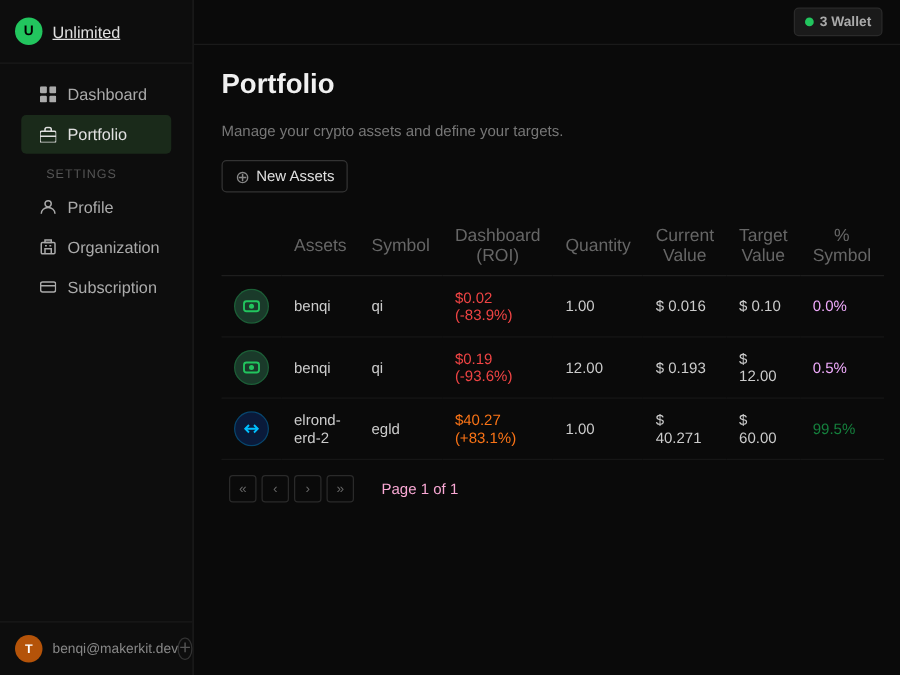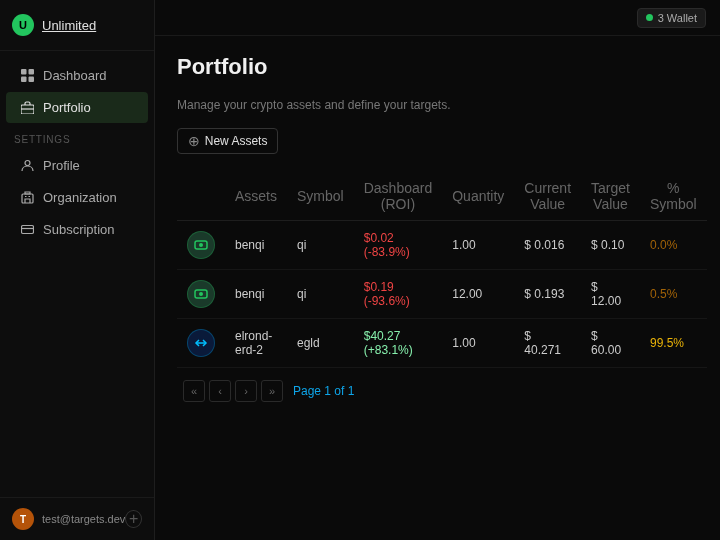--- a/index.html
+++ b/index.html
@@ -48,21 +48,21 @@
     }
 
     .sidebar-logo-text {
       color: #e0e0e0;
       font-size: 13px;
       font-weight: 500;
       text-decoration: underline;
     }
 
     .sidebar-nav {
-      padding: 8px 0;
+      padding: 8px 11px;
       flex: 1;
     }
 
     .sidebar-item {
       display: flex;
       align-items: center;
       gap: 9px;
       padding: 8px 14px;
       cursor: pointer;
       border-radius: 4px;
@@ -85,20 +85,21 @@
       flex-shrink: 0;
       font-size: 13px;
     }
 
     .settings-label {
       padding: 10px 14px 4px;
       font-size: 10px;
       color: #555;
       letter-spacing: 0.08em;
       text-transform: uppercase;
+      margin-left: 12px;
     }
 
     .sidebar-bottom {
       padding: 10px 12px;
       border-top: 1px solid #1a1a1a;
       display: flex;
       align-items: center;
       justify-content: space-between;
     }
 
@@ -144,25 +145,25 @@
     .main {
       flex: 1;
       display: flex;
       flex-direction: column;
       height: 540px;
       overflow: hidden;
     }
 
     .top-bar {
       display: flex;
-      align-items: center;
       justify-content: flex-end;
       padding: 6px 14px;
       border-bottom: 1px solid #1a1a1a;
       min-height: 36px;
+      font-weight: bold;
     }
 
     .wallet-badge {
       display: flex;
       align-items: center;
       gap: 5px;
       font-size: 11px;
       color: #aaa;
       background: #1a1a1a;
       padding: 3px 8px;
@@ -258,30 +259,30 @@
       color: #00bfff;
       border-color: #00bfff44;
       font-size: 14px;
     }
 
     .negative-roi {
       color: #ef4444;
     }
 
     .positive-roi {
-      color: #86efac;
+      color: #f97316;
     }
 
     .wallet-pct {
-      color: #a16207;
+      color: #f0abfc;
       font-size: 12px;
     }
 
     .wallet-pct.high {
-      color: #eab308;
+      color: #15803d;
     }
 
     
     .pagination {
       display: flex;
       align-items: center;
       gap: 4px;
       padding: 12px 6px 0;
     }
 
@@ -294,22 +295,22 @@
       border: 1px solid #2a2a2a;
       background: transparent;
       color: #666;
       border-radius: 3px;
       cursor: pointer;
       font-size: 11px;
     }
 
     .page-info {
       font-size: 12px;
-      color: #0ea5e9;
-      margin-left: 6px;
+      color: #f9a8d4;
+      margin-left: 18px;
     }
   </style>
 </head>
 <body>
 
 <aside class="sidebar">
   <div class="sidebar-logo">
     <div class="logo-icon">
       <span>U</span>
     </div>
@@ -371,21 +372,21 @@
       </span>
       <span>Subscription</span>
     </div>
   </nav>
 
   <div class="sidebar-bottom">
     <div class="sidebar-user">
       <div class="user-avatar">
         <span>T</span>
       </div>
-      <span class="user-email">test@targets.dev</span>
+      <span class="user-email">benqi@makerkit.dev</span>
     </div>
     <div class="add-icon-btn">+</div>
   </div>
 </aside>
 
 <main class="main">
   <div class="top-bar">
     <div class="wallet-badge">
       <div class="wallet-dot"></div>
       <span>3 Wallet</span>

